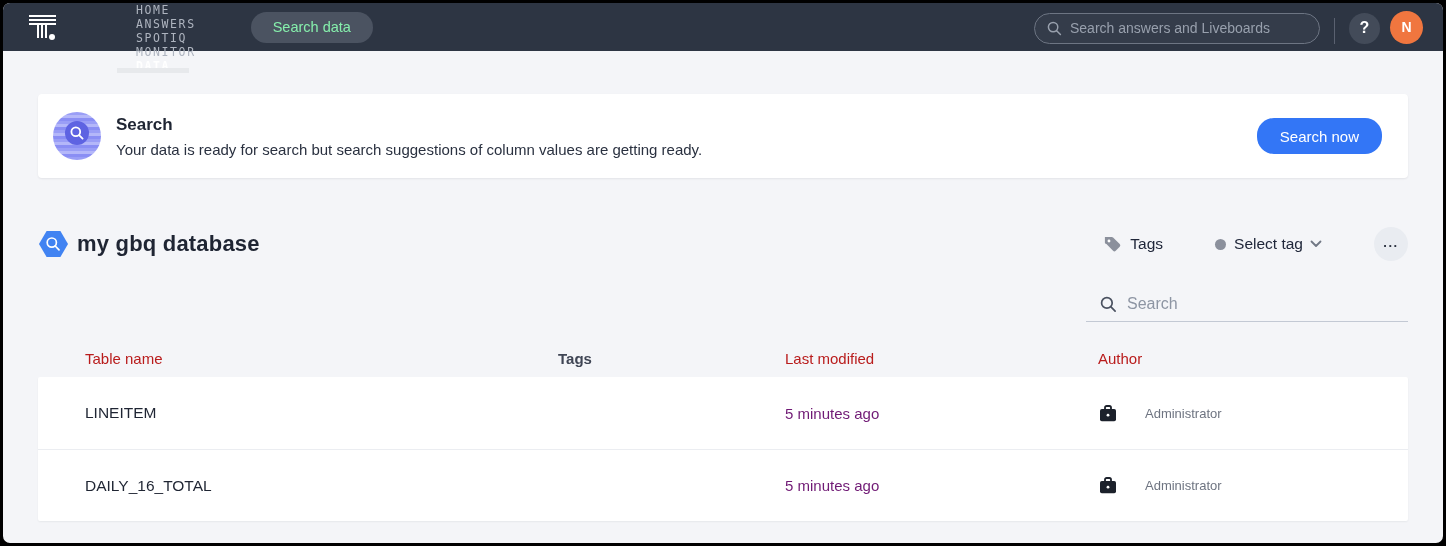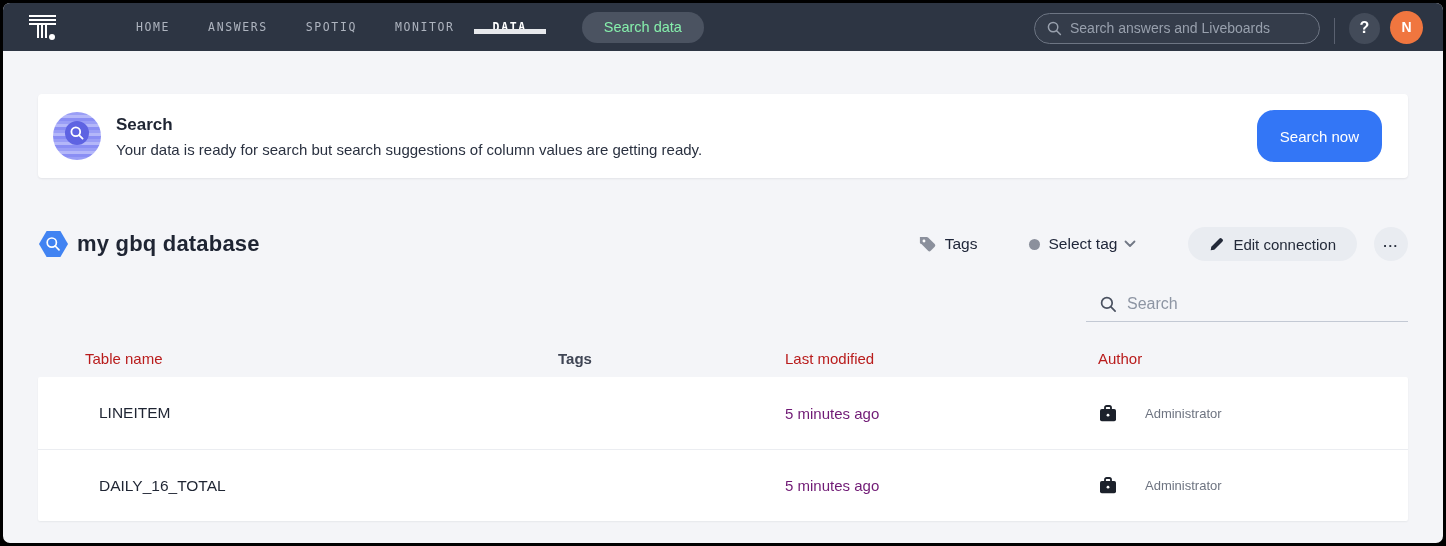--- a/index.html
+++ b/index.html
@@ -28,21 +28,21 @@
   .logo .bar {
     position: absolute; top: 2px; left: 0; width: 27px; height: 10px;
     background: repeating-linear-gradient(180deg, #fff 0 2px, #2d3543 2px 4px);
   }
   .logo .stem {
     position: absolute; top: 12px; left: 8px; width: 11px; height: 13px;
     background: repeating-linear-gradient(90deg, #fff 0 2px, #2d3543 2px 4px);
   }
   .logo .dot { position: absolute; left: 20px; top: 21px; width: 6px; height: 6px; border-radius: 50%; background: #fff; }
 
-  .tabs { display: flex; height: 48px; align-items: center; }
+  .tabs { display: flex; height: 48px; align-items: flex-start; flex-direction: column; }
   .tab {
     position: relative;
     display: flex; align-items: center;
     padding: 0 19px;
     font-family: "DejaVu Sans Mono", monospace;
     font-size: 11.5px;
     letter-spacing: 1.6px;
     color: #aeb4bf;
     cursor: pointer;
     text-decoration: none;
@@ -109,21 +109,21 @@
   .banner-icon .lens {
     position: absolute; left: 12px; top: 9px;
     width: 24px; height: 24px; border-radius: 50%;
     background: #5e63e2;
     display: flex; align-items: center; justify-content: center;
   }
   .banner-title { font-size: 17px; font-weight: 700; color: #1f2533; margin-bottom: 6px; }
   .banner-message { font-size: 15px; color: #2a3140; }
   .btn-primary {
     margin-left: auto;
-    height: 52px; padding: 0 23px;
+    height: 36px; padding: 0 23px;
     border: none; border-radius: 17px;
     background: #3376f6; color: #fff;
     font-family: "Liberation Sans", sans-serif;
     font-size: 15px; cursor: pointer;
   }
 
   
   .page-head {
     margin: 49px 35px 0;
     display: flex; align-items: center;
@@ -188,21 +188,21 @@
   .th { font-size: 15px; color: #b91c1c; }
   .th.strong { color: #3f4554; font-weight: 700; }
   .tbody {
     margin: 2px 35px 0;
     background: #fff;
     border-radius: 2px;
     box-shadow: 0 1px 2px rgba(20,26,40,.06);
   }
   .trow { height: 72px; cursor: pointer; }
   .trow + .trow { border-top: 1px solid #ebedf1; }
-  .cell-name { font-size: 15.5px; color: #1f2533; font-weight: 500; margin-left: 14px; }
+  .cell-name { font-size: 15.5px; color: #1f2533; font-weight: 500; }
   .cell-modified { font-size: 15px; color: #701a75; }
   .cell-author { display: flex; align-items: center; gap: 27px; }
   .author-label { font-size: 13px; color: #6e7481; }
 </style>
 </head>
 <body>
 
 <div class="frame">
 
   <header class="nav">
@@ -264,26 +264,20 @@
         </svg>
         <span>Tags</span>
       </div>
       <div class="select-tag">
         <span class="dot"></span>
         <span>Select tag</span>
         <svg width="12" height="8" viewBox="0 0 12 8">
           <path d="M1.5 1.5 L6 6 L10.5 1.5" fill="none" stroke="#717885" stroke-width="1.8" stroke-linecap="round" stroke-linejoin="round"></path>
         </svg>
       </div>
-      <button class="btn-secondary">
-        <svg width="15" height="15" viewBox="0 0 16 16">
-          <path d="M11.2 1.6 a1.6 1.6 0 0 1 2.3 0 l0.9 0.9 a1.6 1.6 0 0 1 0 2.3 L5.6 13.6 L1.8 14.2 L2.4 10.4 Z" fill="#232a39"></path>
-        </svg>
-        <span>Edit connection</span>
-      </button>
       <button class="more-btn">...</button>
     </div>
   </div>
 
   <div class="table-search">
     <svg width="17" height="17" viewBox="0 0 18 18">
       <circle cx="7.3" cy="7.3" r="5.6" fill="none" stroke="#4a5160" stroke-width="1.8"></circle>
       <line x1="11.6" y1="11.6" x2="16" y2="16" stroke="#4a5160" stroke-width="1.8" stroke-linecap="round"></line>
     </svg>
     <input type="text" placeholder="Search" style="">

